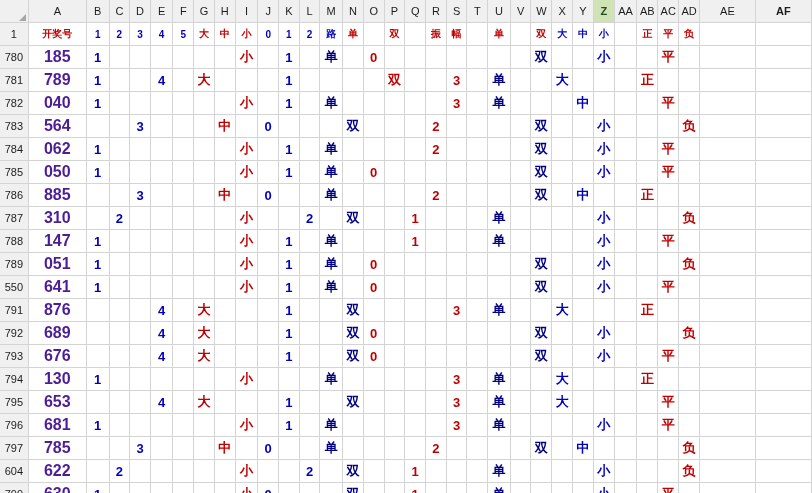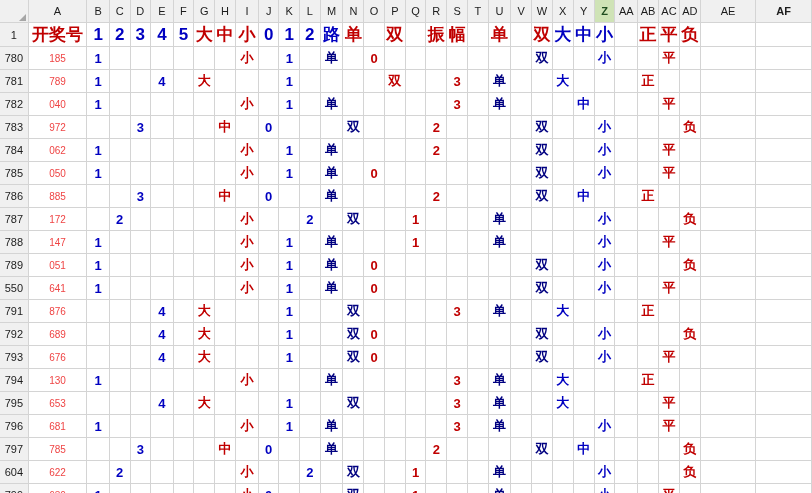--- a/index.html
+++ b/index.html
@@ -56,23 +56,23 @@
     border-bottom:1px solid #bfbfbf;
     color:#1c1c1c;
     font-size:11px;
     width:28px;
     text-align:center;
   }
   
   .blue{color:#0000c0;font-weight:bold;}
   .red{color:#c00000;font-weight:bold;}
   .navy{color:#000080;font-weight:bold;}
-  .hdrtxt{font-weight:bold;font-size:17px;}
+  .hdrtxt{font-weight:bold;font-size:10px;}
   .big{font-size:13px;}
-  .num{font-size:10px;font-weight:normal;color:#ef4444;}
+  .num{font-size:16px;font-weight:bold;color:#4c1d95;}
 </style>
 </head>
 <body>
 
 <table class="grid">
   <tbody id="grid-body">
       <tr class="colhdr">
         <td class="corner">
           <span class="tri"></span>
         </td>
@@ -244,21 +244,21 @@
         <td></td>
         <td></td>
         <td></td>
         <td class="red big">平</td>
         <td></td>
         <td></td>
         <td></td>
       </tr>
       <tr>
         <td class="rowhdr">783</td>
-        <td class="num">972</td>
+        <td class="num">564</td>
         <td></td>
         <td></td>
         <td class="blue big">3</td>
         <td></td>
         <td></td>
         <td></td>
         <td class="red big">中</td>
         <td></td>
         <td class="blue big">0</td>
         <td></td>
@@ -384,21 +384,21 @@
         <td></td>
         <td></td>
         <td class="red big">正</td>
         <td></td>
         <td></td>
         <td></td>
         <td></td>
       </tr>
       <tr>
         <td class="rowhdr">787</td>
-        <td class="num">172</td>
+        <td class="num">310</td>
         <td></td>
         <td class="blue big">2</td>
         <td></td>
         <td></td>
         <td></td>
         <td></td>
         <td></td>
         <td class="red big">小</td>
         <td></td>
         <td></td>

